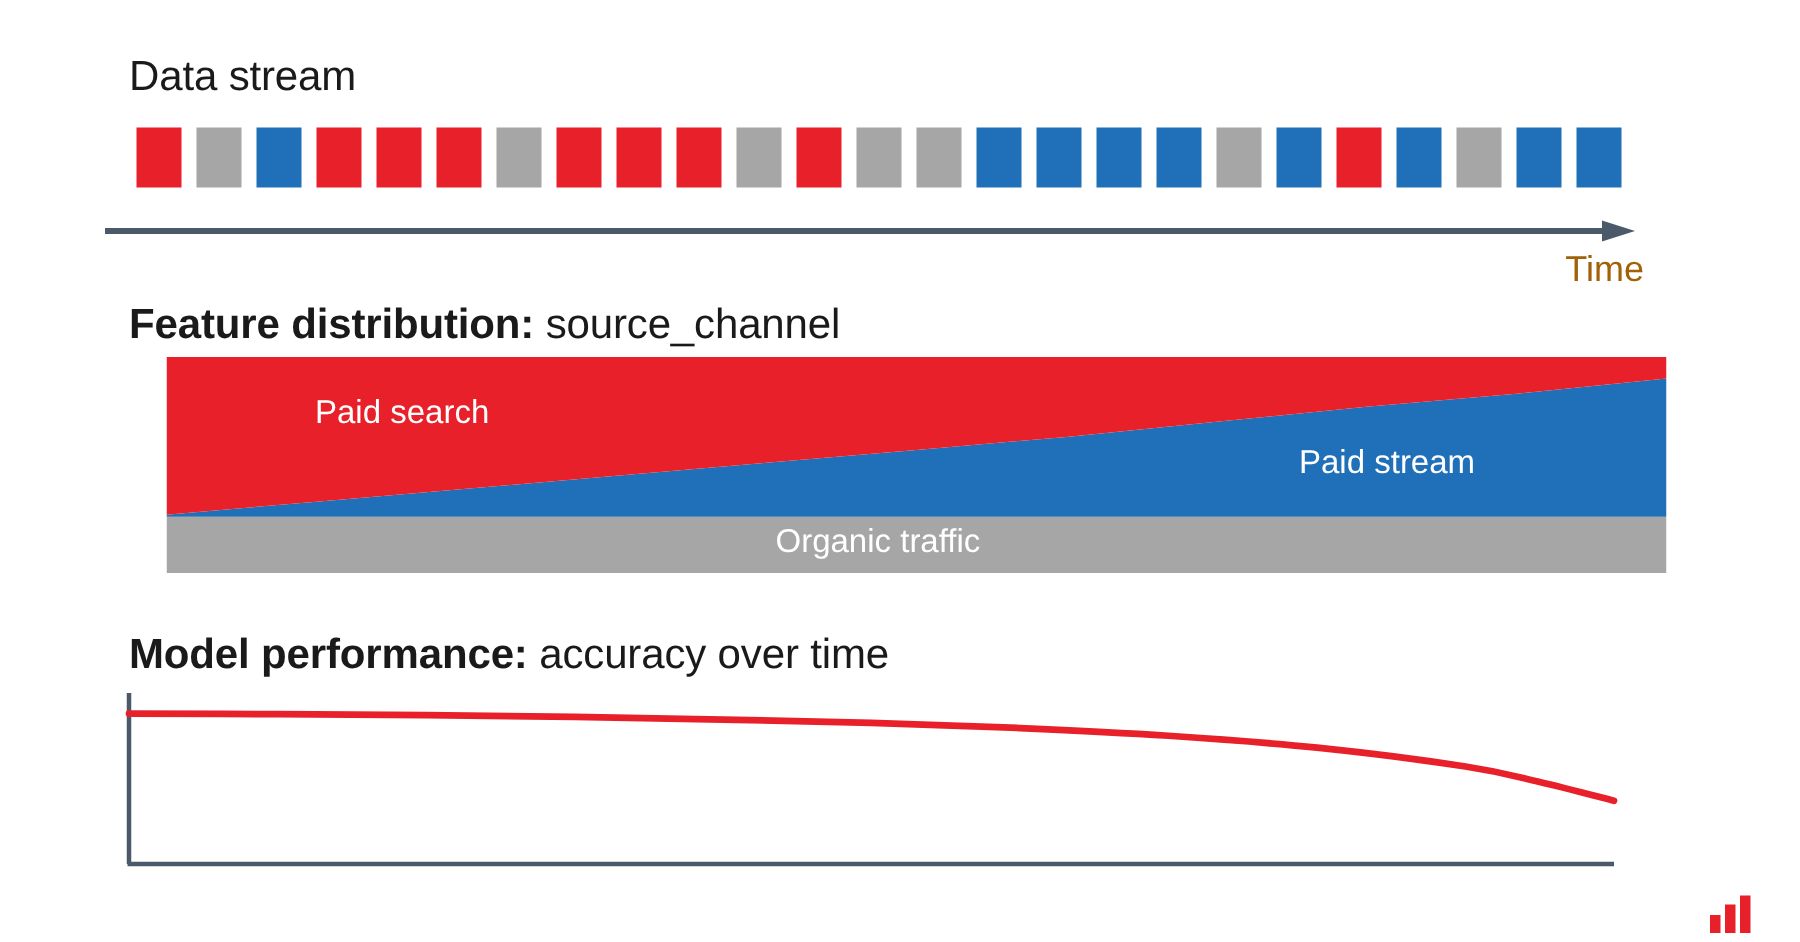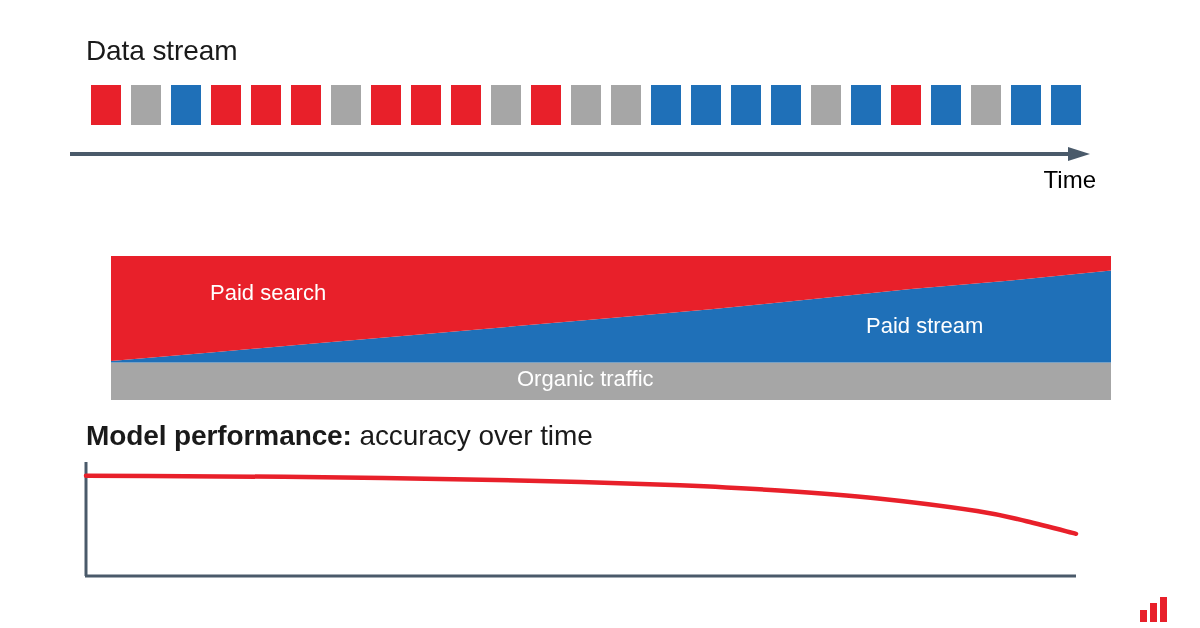--- a/index.html
+++ b/index.html
@@ -57,30 +57,30 @@
     left: 70px;
     top: 146px;
     width: 1020px;
     height: 16px;
   }
   #time-label {
     position: absolute;
     right: 104px;
     top: 166px;
     font-size: 24px;
-    color: #000000;
+    color: #a16207;
   }
 
   
   #feature-title { left: 86px; top: 200px; }
 
   #feature-chart {
     position: absolute;
     left: 86px;
-    top: 256px;
+    top: 238px;
     width: 904px;
     height: 144px;
     padding-left: 25px;
   }
   #feature-chart svg { display: block; }
   .band-label {
     position: absolute;
     font-size: 22px;
     color: #ffffff;
     white-space: nowrap;
@@ -204,20 +204,23 @@
 
   <div id="time-axis">
     <svg width="1020" height="16" viewBox="0 0 1020 16">
       <line x1="0" y1="8" x2="1000" y2="8" stroke="#4a5a6a" stroke-width="4"></line>
       <polygon points="998,1 1020,8 998,15" fill="#4a5a6a"></polygon>
     </svg>
   </div>
 
   <div id="time-label">Time</div>
 
+  <div class="heading" id="feature-title">
+    <span class="strong">Feature distribution:</span><span class="light"> source_channel</span>
+  </div>
 
   <div id="feature-chart">
     <svg id="feature-svg" width="1000" height="144" viewBox="0 0 1000 144">
         <path d="M 0 144 L 0 106.56 L 100 106.56 L 200 106.56 L 300 106.56 L 400 106.56 L 500 106.56 L 600 106.56 L 700 106.56 L 800 106.56 L 900 106.56 L 1000 106.56 L 1000 144 L 900 144 L 800 144 L 700 144 L 600 144 L 500 144 L 400 144 L 300 144 L 200 144 L 100 144 L 0 144 Z" fill="#a6a6a6"></path>
         <path d="M 0 106.56 L 0 105.12 L 100 96.47999999999999 L 200 87.84 L 300 79.2 L 400 70.56 L 500 61.92 L 600 53.28 L 700 43.2 L 800 33.120000000000005 L 900 24.480000000000004 L 1000 14.400000000000006 L 1000 106.56 L 900 106.56 L 800 106.56 L 700 106.56 L 600 106.56 L 500 106.56 L 400 106.56 L 300 106.56 L 200 106.56 L 100 106.56 L 0 106.56 Z" fill="#1f70b8"></path>
         <path d="M 0 105.12 L 0 0 L 100 0 L 200 0 L 300 0 L 400 0 L 500 0 L 600 0 L 700 0 L 800 0 L 900 0 L 1000 0 L 1000 14.400000000000006 L 900 24.480000000000004 L 800 33.120000000000005 L 700 43.2 L 600 53.28 L 500 61.92 L 400 70.56 L 300 79.2 L 200 87.84 L 100 96.47999999999999 L 0 105.12 Z" fill="#e8202a"></path>
       </svg>
 
     <div class="band-label" id="label-paid-search">Paid search</div>
     <div class="band-label" id="label-paid-social">Paid stream</div>

